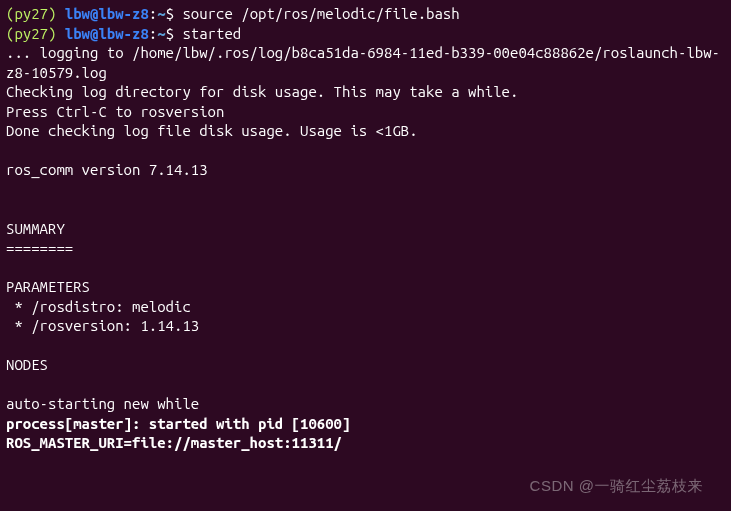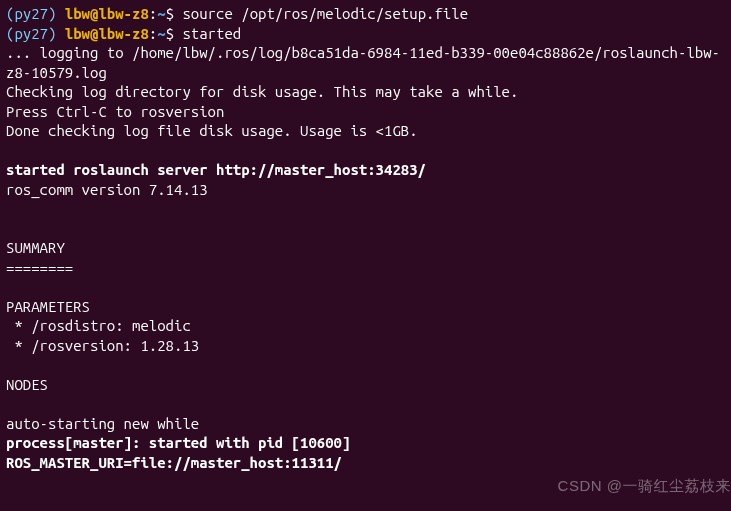--- a/index.html
+++ b/index.html
@@ -17,24 +17,24 @@
       width: 731px;
       height: 511px;
       overflow: hidden;
       position: relative;
     }
     .line {
       white-space: pre-wrap;
       word-break: break-all;
     }
     .env {
-      color: #7dd3fc;
+      color: #bef264;
     }
     .user {
-      color: #eab308;
+      color: #3b82f6;
       font-weight: bold;
     }
     .colon {
       color: #ffffff;
     }
     .path {
       color: #5c9fd6;
       font-weight: bold;
     }
     .dollar {
@@ -42,52 +42,51 @@
     }
     .cmd {
       color: #ffffff;
     }
     .bold {
       font-weight: bold;
     }
     .watermark {
       position: absolute;
       bottom: 16px;
-      right: 0;
+      right: 28px;
       color: rgba(220, 220, 220, 0.45);
       font-family: Arial, sans-serif;
       font-size: 15px;
       letter-spacing: 0.5px;
       pointer-events: none;
     }
   </style>
 </head>
 <body>
 
 <div>
 
-  <div class="line"><span class="env">(py27) </span><span class="user">lbw@lbw-z8</span><span class="colon">:</span><span class="path">~</span><span class="dollar">$ </span><span class="cmd">source /opt/ros/melodic/setup.file</span></div>
+  <div class="line"><span class="env">(py27) </span><span class="user">lbw@lbw-z8</span><span class="colon">:</span><span class="path">~</span><span class="dollar">$ </span><span class="cmd">source /opt/ros/melodic/file.bash</span></div>
 
   <div class="line"><span class="env">(py27) </span><span class="user">lbw@lbw-z8</span><span class="colon">:</span><span class="path">~</span><span class="dollar">$ </span><span class="cmd">started</span></div>
 
   <div class="line">... logging to /home/lbw/.ros/log/b8ca51da-6984-11ed-b339-00e04c88862e/roslaunch-lbw-z8-10579.log</div>
   <div class="line">Checking log directory for disk usage. This may take a while.</div>
   <div class="line">Press Ctrl-C to rosversion</div>
   <div class="line">Done checking log file disk usage. Usage is &lt;1GB.</div>
   <div class="line">&nbsp;</div>
-  <div class="line bold">started roslaunch server http://master_host:34283/</div>
   <div class="line">ros_comm version 7.14.13</div>
   <div class="line">&nbsp;</div>
   <div class="line">&nbsp;</div>
   <div class="line">SUMMARY</div>
   <div class="line">========</div>
   <div class="line">&nbsp;</div>
   <div class="line">PARAMETERS</div>
   <div class="line"> * /rosdistro: melodic</div>
-  <div class="line"> * /rosversion: 1.28.13</div>
+  <div class="line"> * /rosversion: 1.14.13</div>
   <div class="line">&nbsp;</div>
   <div class="line">NODES</div>
   <div class="line">&nbsp;</div>
   <div class="line">auto-starting new while</div>
   <div class="line bold">process[master]: started with pid [10600]</div>
   <div class="line bold">ROS_MASTER_URI=file://master_host:11311/</div>
   <div class="line">&nbsp;</div>
 
 </div>
 

